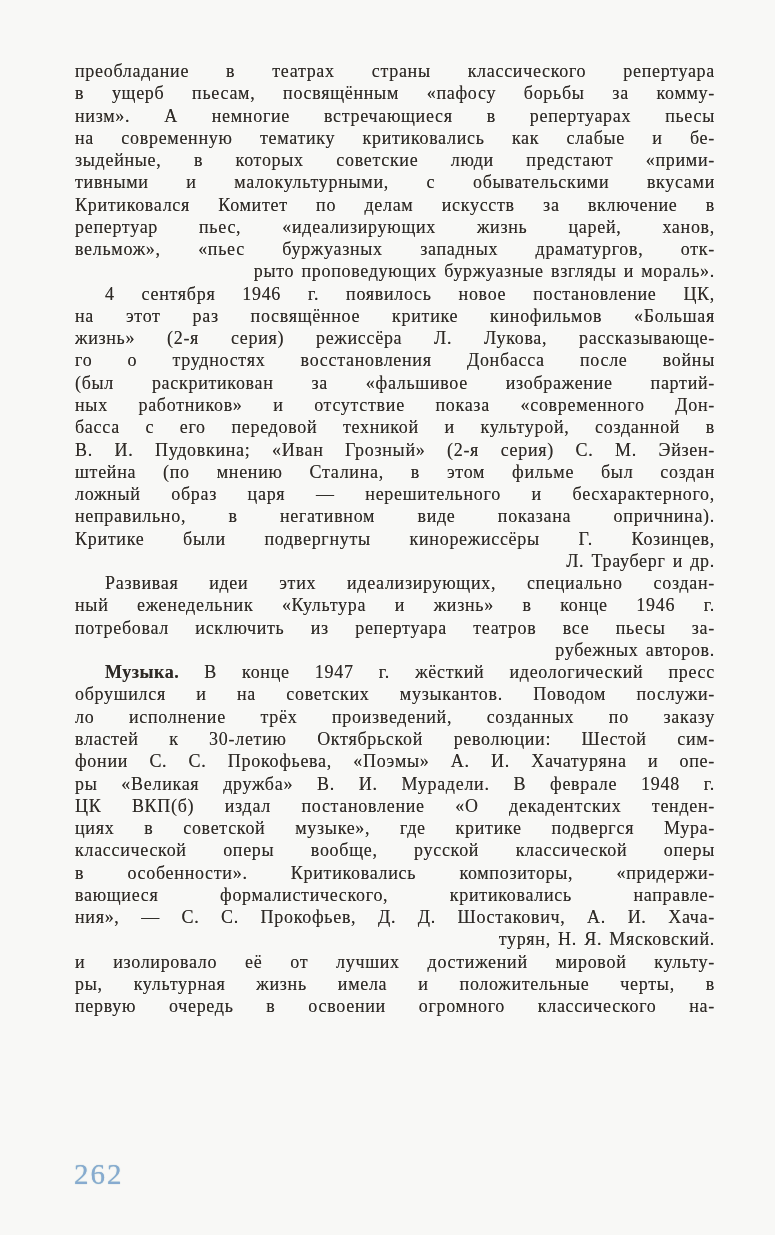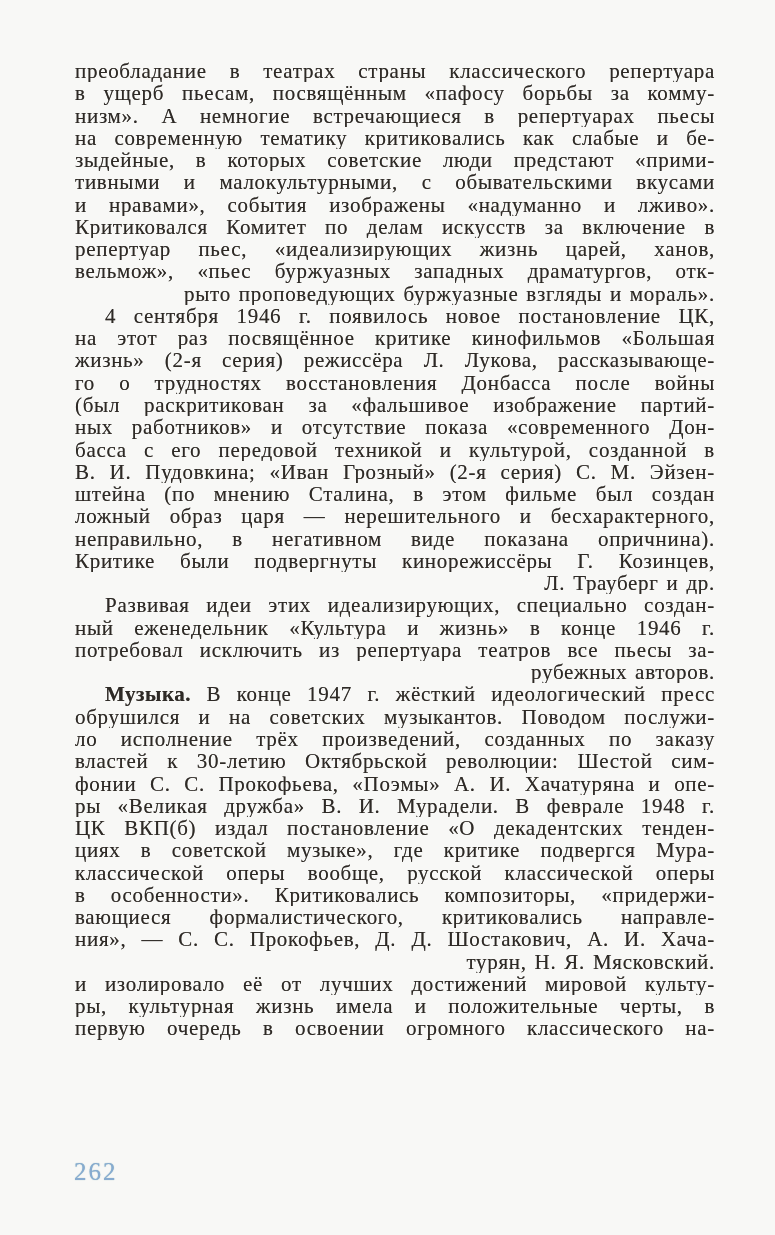--- a/index.html
+++ b/index.html
@@ -13,21 +13,21 @@
     height: 1235px;
     background: #f8f8f6;
     overflow: hidden;
     font-family: "Liberation Serif", "DejaVu Serif", serif;
   }
   .text-block {
     position: absolute;
     left: 75px;
     top: 60px;
     width: 640px;
-    font-size: 21px;
+    font-size: 18px;
     line-height: 22.28px;
     letter-spacing: 0.7px;
     word-spacing: 2px;
     color: #2e2a26;
     text-shadow: 0 0 0.5px rgba(45, 40, 34, 0.55);
   }
   .line {
     height: 22.28px;
     overflow: hidden;
     text-align: right;
@@ -40,39 +40,38 @@
     text-indent: 30px;
   }
   .line b {
     font-weight: bold;
     letter-spacing: 0.5px;
   }
   .page-number {
     position: absolute;
     left: 74px;
     top: 1158px;
-    font-size: 25px;
+    font-size: 29px;
     letter-spacing: 2px;
     color: #87abd0;
     filter: blur(0.6px);
     text-shadow: 0 0 1px rgba(120, 170, 180, 0.8);
   }
 </style>
 </head>
 <body>
 
 <div class="page">
   <div class="text-block" id="text-block">
       <div class="line j">преобладание в театрах страны классического репертуара</div>
       <div class="line j">в ущерб пьесам, посвящённым «пафосу борьбы за комму-</div>
       <div class="line j">низм». А немногие встречающиеся в репертуарах пьесы</div>
       <div class="line j">на современную тематику критиковались как слабые и бе-</div>
       <div class="line j">зыдейные, в которых советские люди предстают «прими-</div>
       <div class="line j">тивными и малокультурными, с обывательскими вкусами</div>
-      <div class="line j">и нравами», события изображены «надуманно и лживо».</div>
       <div class="line j">Критиковался Комитет по делам искусств за включение в</div>
       <div class="line j">репертуар пьес, «идеализирующих жизнь царей, ханов,</div>
       <div class="line j">вельмож», «пьес буржуазных западных драматургов, отк-</div>
       <div class="line">рыто проповедующих буржуазные взгляды и мораль».</div>
       <div class="line j indent">4 сентября 1946 г. появилось новое постановление ЦК,</div>
       <div class="line j">на этот раз посвящённое критике кинофильмов «Большая</div>
       <div class="line j">жизнь» (2-я серия) режиссёра Л. Лукова, рассказывающе-</div>
       <div class="line j">го о трудностях восстановления Донбасса после войны</div>
       <div class="line j">(был раскритикован за «фальшивое изображение партий-</div>
       <div class="line j">ных работников» и отсутствие показа «современного Дон-</div>

